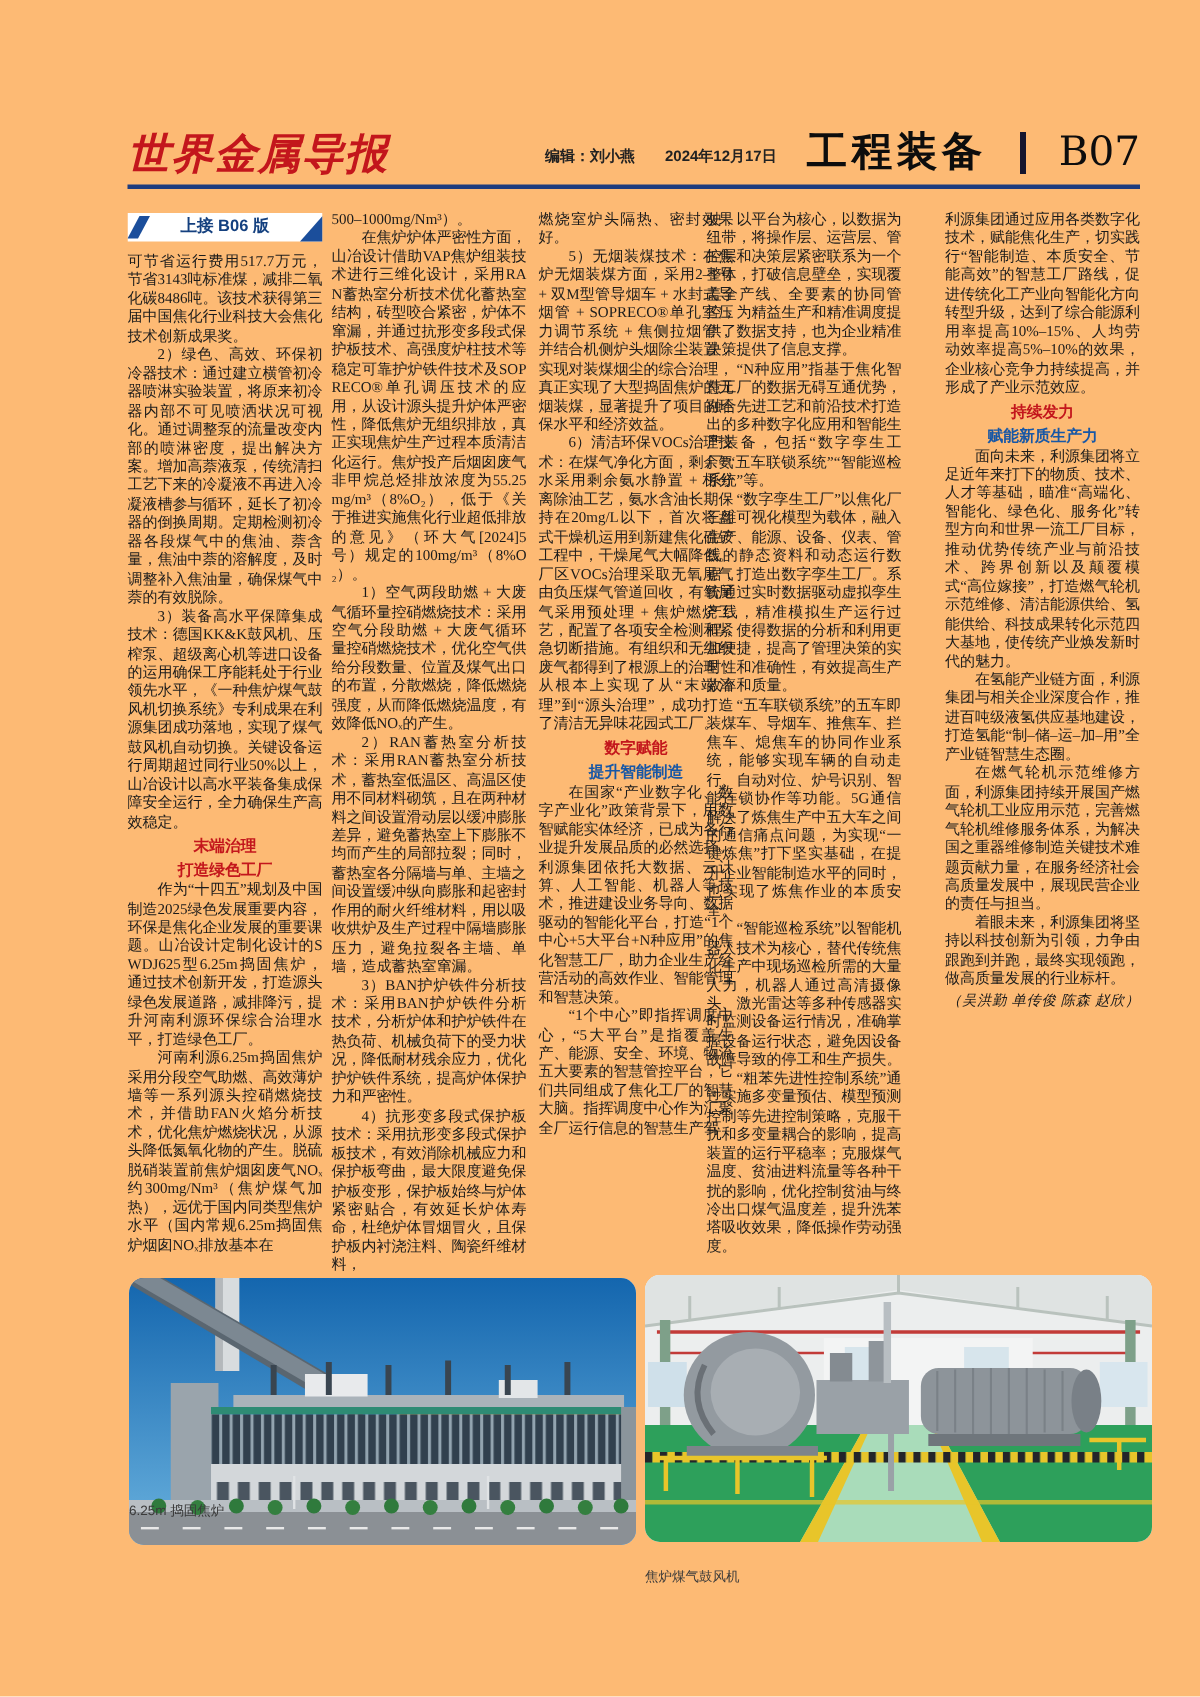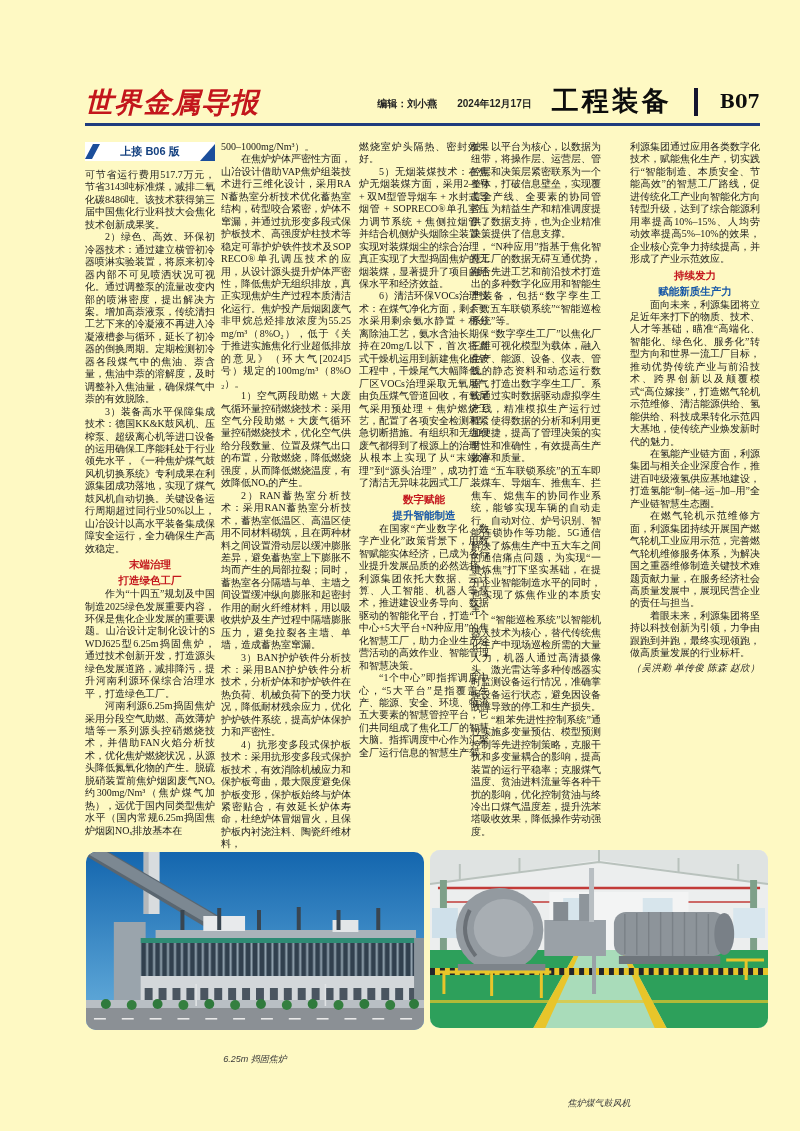--- a/index.html
+++ b/index.html
@@ -1,30 +1,30 @@
 <!DOCTYPE html>
 <html><head>
 <meta charset="utf-8">
 <style>
   html,body{margin:0;padding:0;background:#ffffff;}
-  .page{position:relative;width:800px;height:1131px;background:#fef9c3;overflow:hidden;
+  .page{position:relative;width:800px;height:1131px;background:#fdba74;overflow:hidden;
         font-family:"Liberation Serif","DejaVu Serif",serif;color:#1b1b1b;}
   
   .masthead{position:absolute;left:85px;top:88px;font-size:28px;line-height:30px;
             font-family:"DejaVu Serif","Liberation Serif",serif;font-weight:bold;font-style:italic;
             color:#c3161c;letter-spacing:1px;}
   .header-right{position:absolute;left:330px;top:86px;width:430px;display:flex;
                 align-items:flex-end;justify-content:flex-end;gap:20px;}
   .edit,.hdate{font-family:"Liberation Sans","DejaVu Sans",sans-serif;font-size:10px;
                font-weight:bold;color:#222;padding-bottom:5px;white-space:nowrap;}
   .section{font-family:"Liberation Sans","DejaVu Sans",sans-serif;font-size:27px;line-height:30px;
            font-weight:900;color:#0d0d0d;letter-spacing:3px;white-space:nowrap;}
   .divbar{width:4px;height:28px;background:#15152e;margin:0 2px;}
-  .pageno{font-family:"DejaVu Serif","Liberation Serif",serif;font-size:18px;line-height:29px;
-          font-weight:bold;color:#0d0d0d;}
+  .pageno{font-family:"DejaVu Serif","Liberation Serif",serif;font-size:27px;line-height:29px;
+          font-weight:normal;color:#0d0d0d;}
   .header-rule{position:absolute;left:85px;top:123px;width:675px;height:3px;background:#1e3c7e;}
   
   .col{position:absolute;top:141px;width:130px;height:708px;overflow:hidden;
        font-size:10px;line-height:12.45px;text-align:justify;word-break:break-all;}
   .col p{margin:0;text-indent:2em;}
   .col p.cont{text-indent:0;}
   .subhead{font-family:"Liberation Sans","DejaVu Sans",sans-serif;font-weight:bold;
            font-size:10.5px;line-height:14px;text-align:center;text-indent:0;margin:2px 0 1px 0;}
   .subhead.red{color:#c3161c;}
   .subhead.blue{color:#1757a6;}
@@ -36,22 +36,22 @@
                  transform:skewX(-28deg);}
   .banner .tri-right{position:absolute;right:0;bottom:0;width:0;height:0;
                      border-bottom:17px solid #1b4e9b;border-left:15px solid transparent;}
   .banner .banner-label{display:block;text-align:center;font-family:"Liberation Sans","DejaVu Sans",sans-serif;
                         font-weight:bold;font-size:11px;line-height:19px;color:#14407f;}
   
   .photo{position:absolute;width:338px;height:178px;border-radius:10px;overflow:hidden;background:#ddd;}
   .photo svg{display:block;width:100%;height:100%;}
   .photo-left{left:86px;top:852px;}
   .photo-right{left:430px;top:850px;}
-  .caption{position:absolute;width:338px;text-align:center;top:1053px;
-           font-family:"Liberation Sans","DejaVu Sans",sans-serif;font-size:9px;color:#3a3a3a;font-style:italic;}
+  .caption{position:absolute;width:338px;top:1001px;
+           font-family:"Liberation Sans","DejaVu Sans",sans-serif;font-size:9px;color:#3a3a3a;}
   .caption-left{left:86px;}
   .caption-right{left:430px;margin-top:44px;}
 </style>
 </head>
 <body>
 
 <div class="page">
 
   <div class="masthead">世界金属导报</div>
   <div class="header-right">

